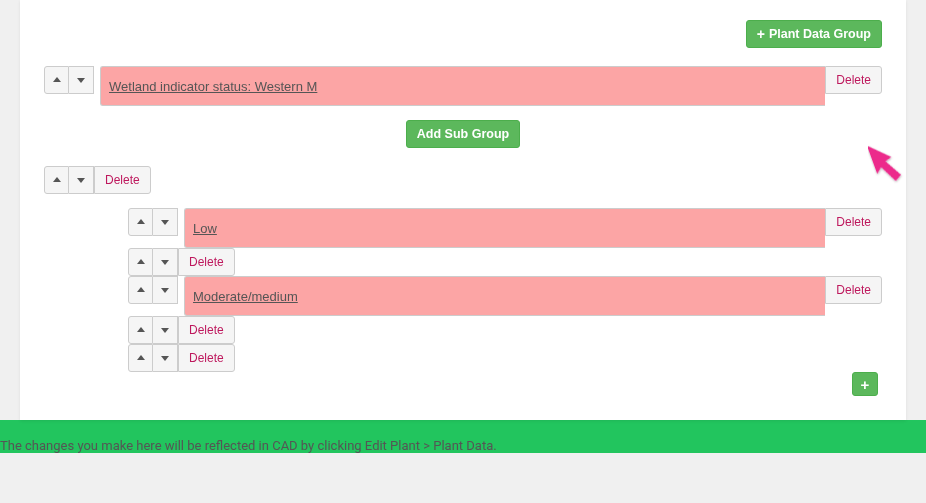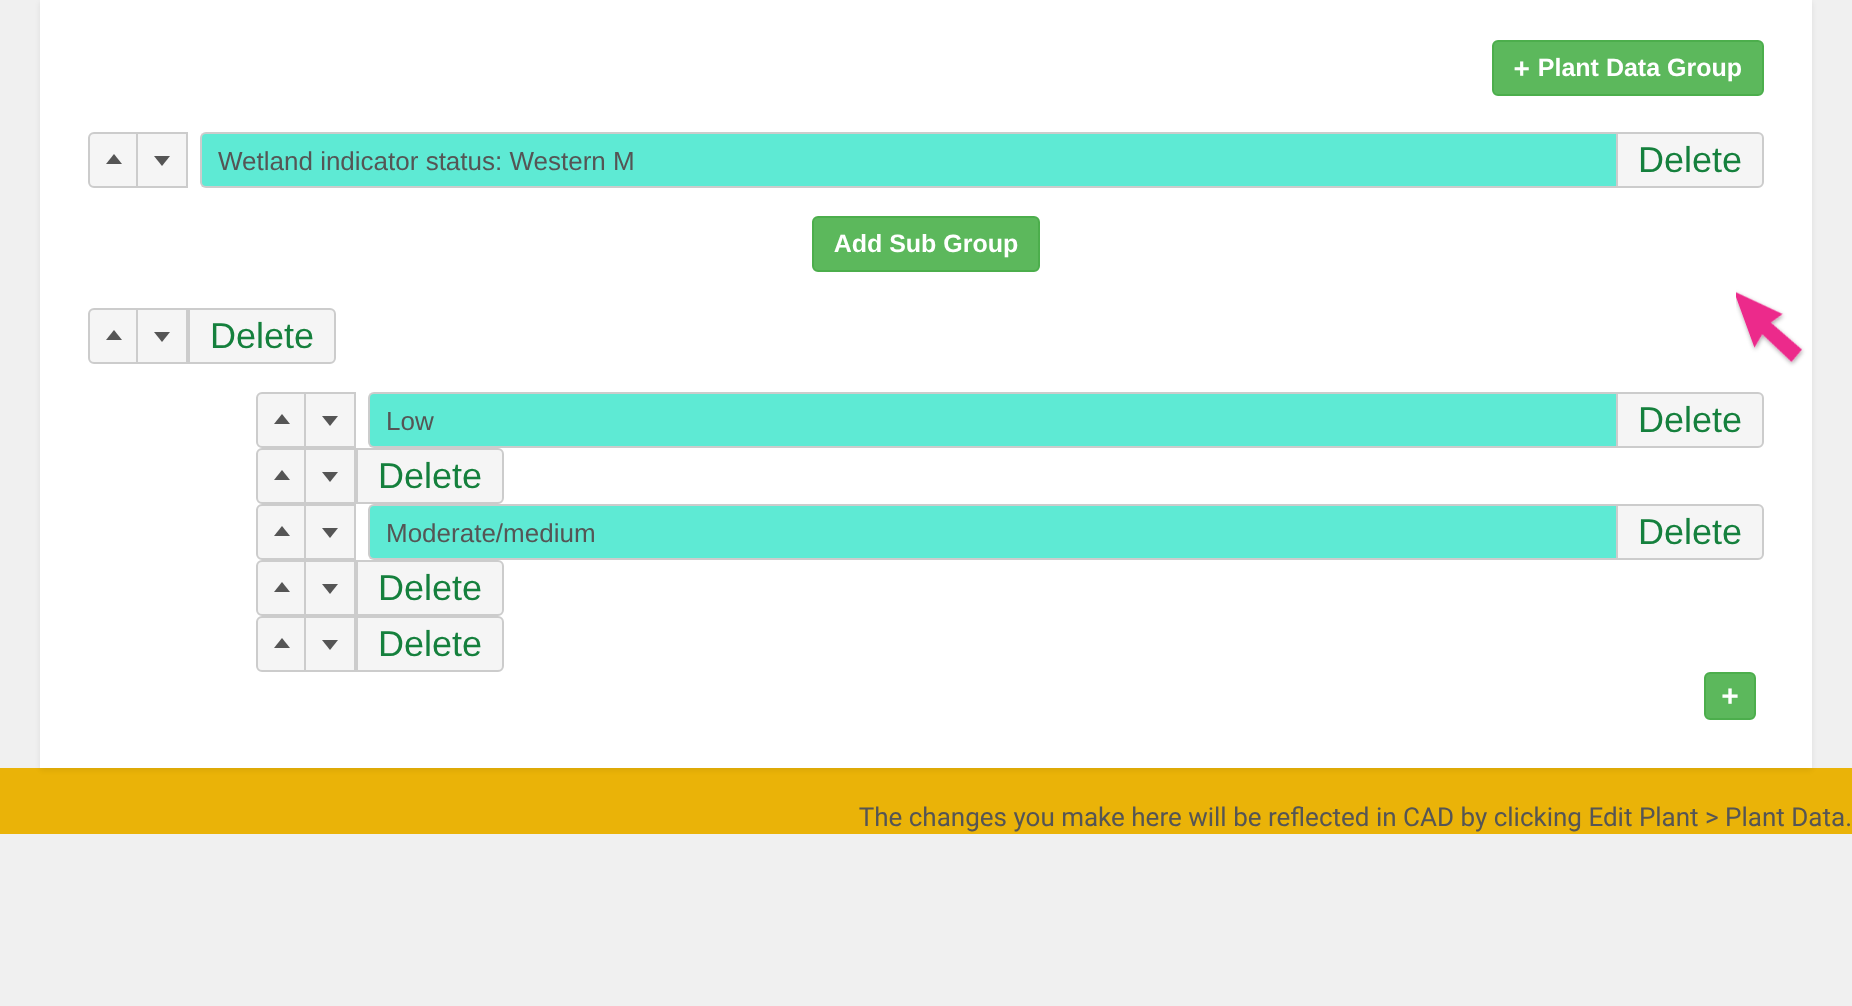--- a/index.html
+++ b/index.html
@@ -58,38 +58,39 @@
       align-items: center;
       justify-content: center;
       padding: 0;
     }
     .arrow-btn + .arrow-btn { border-left: none; }
     .arrow-btn:first-of-type { border-radius: 3px 0 0 3px; }
     .arrow-btn:last-of-type { border-radius: 0 3px 3px 0; }
     .arrow-btn svg { width: 10px; height: 10px; fill: #555; }
     .group-input {
       flex: 1;
-      height: 28px;
+      height: 40px;
       border: 1px solid #ccc;
       border-right: none;
       padding: 0 8px;
       font-size: 13px;
       color: #555;
       margin-left: 6px;
       border-radius: 3px 0 0 3px;
-      background: #5eead4;
+      background: #fca5a5;
       outline: none;
+      text-decoration: underline;
     }
     .delete-btn {
       background: #f5f5f5;
       border: 1px solid #ccc;
       border-radius: 0 3px 3px 0;
       padding: 0 10px;
-      font-size: 18px;
-      color: #15803d;
+      font-size: 12px;
+      color: #be185d;
       cursor: pointer;
       height: 28px;
     }
     .subgroup-actions {
       display: flex;
       justify-content: center;
       margin-bottom: 18px;
     }
     .subgroup-area { margin-top: 0; }
     .sub-row { margin-bottom: 0; }
@@ -108,25 +109,25 @@
       color: #fff;
       font-weight: 700;
       cursor: pointer;
       display: flex;
       align-items: center;
       justify-content: center;
       font-size: 15px;
       line-height: 1;
     }
     .footer-note {
-      text-align: right;
+      text-align: left;
       color: #555;
       font-size: 13px;
       padding: 18px 0 0;
-      background: #eab308;
+      background: #22c55e;
     }
     .cursor-arrow {
       position: absolute;
       top: 135px;
       right: -12px;
       width: 50px;
       height: 55px;
       pointer-events: none;
       z-index: 10;
     }

